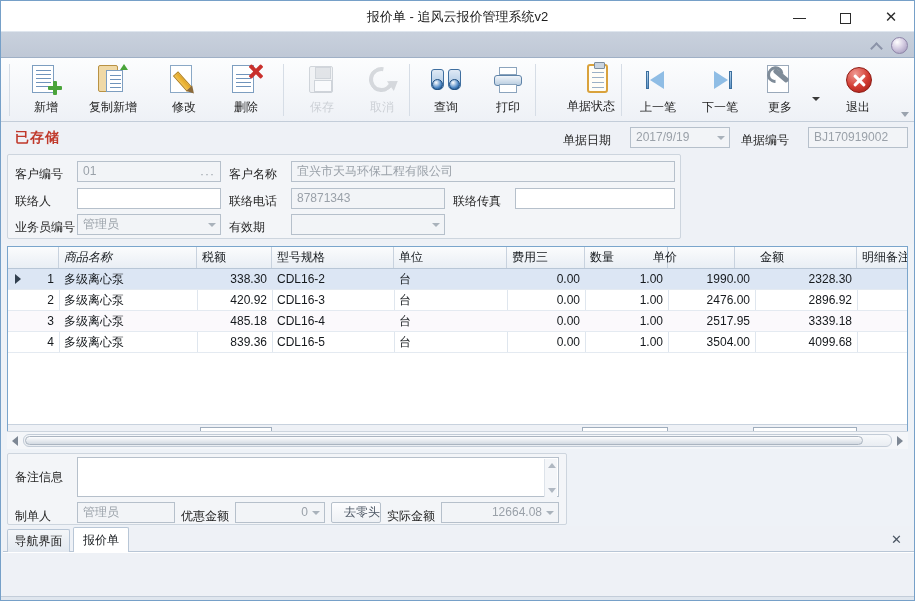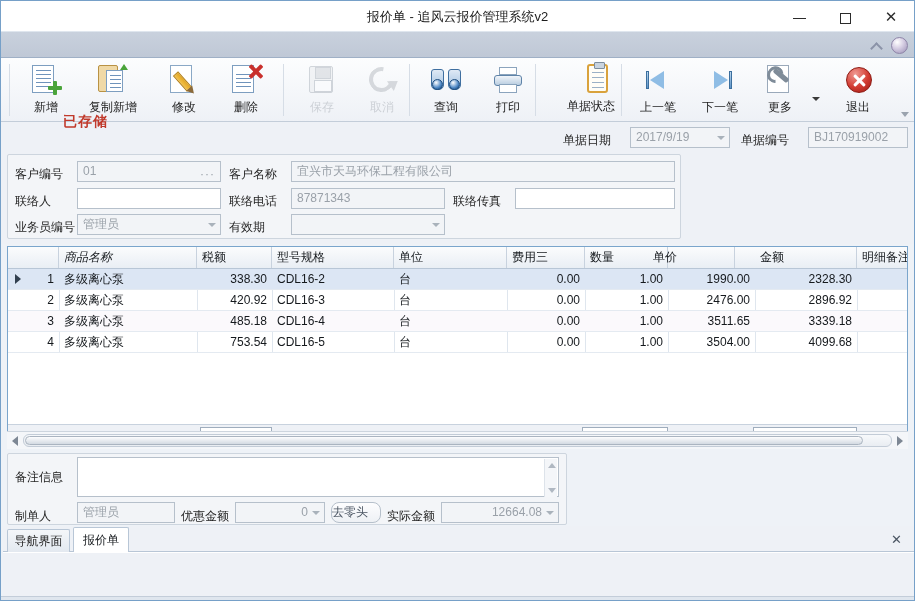--- a/index.html
+++ b/index.html
@@ -246,22 +246,22 @@
   }
   .exitbtn::before { transform: rotate(45deg); }
   .exitbtn::after  { transform: rotate(-45deg); }
 
   
   .hdr {
     position: absolute; left: 0; top: 121px; width: 913px; height: 122px;
     background: #eef1f6;
   }
   .status-text {
-    position: absolute; left: 14px; top: 112px;
-    font-size: 14px; color: #c0392b; font-weight: bold; letter-spacing: 1px; margin-left: 48px;
+    position: absolute; left: 14px; top: 128px;
+    font-size: 14px; color: #c0392b; font-weight: bold; letter-spacing: 1px;
   }
   .lbl { font-size: 12px; color: #1f1f1f; position: absolute; white-space: nowrap; }
   .fld {
     position: absolute; background: #fff; border: 1px solid #b6c0cb;
     font-size: 12px; color: #9aa1a9; padding: 0 5px; line-height: 19px; height: 21px;
     white-space: nowrap; overflow: hidden;
   }
   .fld.ro { background: #f2f4f7; color: #9aa1a9; }
   .fld.white { background: #ffffff; }
   .caret-dn {
@@ -351,24 +351,24 @@
   }
   .memo-sb {
     position: absolute; right: 1px; top: 1px; width: 13px; height: 38px;
     background: #f4f6f9; border-left: 1px solid #dde3ea;
   }
   .memo-up, .memo-dn { position: absolute; left: 3px; width: 0; height: 0;
     border-left: 4px solid transparent; border-right: 4px solid transparent; }
   .memo-up { top: 4px; border-bottom: 5px solid #b0b8c2; }
   .memo-dn { bottom: 4px; border-top: 5px solid #b0b8c2; }
   .btn-small {
-    position: absolute; height: 21px; line-height: 19px; text-align: left;
+    position: absolute; height: 21px; line-height: 19px; text-align: right;
     font-size: 12px; color: #4a5562;
     background: linear-gradient(#fdfdfe,#eef1f5);
-    border: 1px solid #b6c0cb; border-radius: 8px;
+    border: 1px solid #b6c0cb; border-radius: 2px;
   }
 
   
   .tabstrip {
     position: absolute; left: 2px; top: 525px; width: 911px; height: 26px;
     background: #eef1f6; border-bottom: 1px solid #b8c6d6;
   }
   .tab {
     position: absolute; top: 3px; height: 23px; line-height: 22px;
     font-size: 12px; color: #1f1f1f; text-align: center;
@@ -656,29 +656,29 @@
       </div>
 
       <div class="grow alt" style="top:42px;">
         <div class="gc num" style="left:20px;width:31px;">3</div>
         <div class="gc" style="left:51px;width:138px;">多级离心泵</div>
         <div class="gc num" style="left:189px;width:75px;">485.18</div>
         <div class="gc" style="left:264px;width:122px;">CDL16-4</div>
         <div class="gc" style="left:386px;width:113px;">台</div>
         <div class="gc num" style="left:499px;width:78px;">0.00</div>
         <div class="gc num" style="left:577px;width:83px;">1.00</div>
-        <div class="gc num" style="left:660px;width:87px;">3511.65</div>
+        <div class="gc num" style="left:660px;width:87px;">2517.95</div>
         <div class="gc num" style="left:747px;width:102px;">3339.18</div>
         <div class="gc" style="left:849px;width:50px;"></div>
       </div>
 
       <div class="grow" style="top:63px;">
         <div class="gc num" style="left:20px;width:31px;">4</div>
         <div class="gc" style="left:51px;width:138px;">多级离心泵</div>
-        <div class="gc num" style="left:189px;width:75px;">753.54</div>
+        <div class="gc num" style="left:189px;width:75px;">839.36</div>
         <div class="gc" style="left:264px;width:122px;">CDL16-5</div>
         <div class="gc" style="left:386px;width:113px;">台</div>
         <div class="gc num" style="left:499px;width:78px;">0.00</div>
         <div class="gc num" style="left:577px;width:83px;">1.00</div>
         <div class="gc num" style="left:660px;width:87px;">3504.00</div>
         <div class="gc num" style="left:747px;width:102px;">4099.68</div>
         <div class="gc" style="left:849px;width:50px;"></div>
       </div>
     </div>
 

